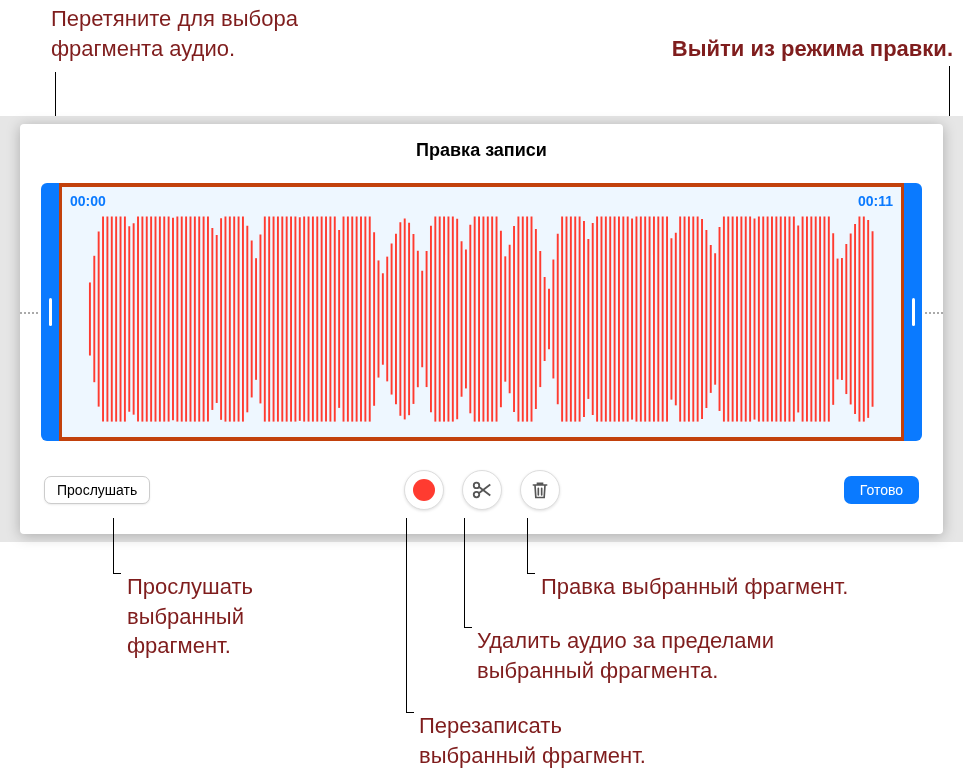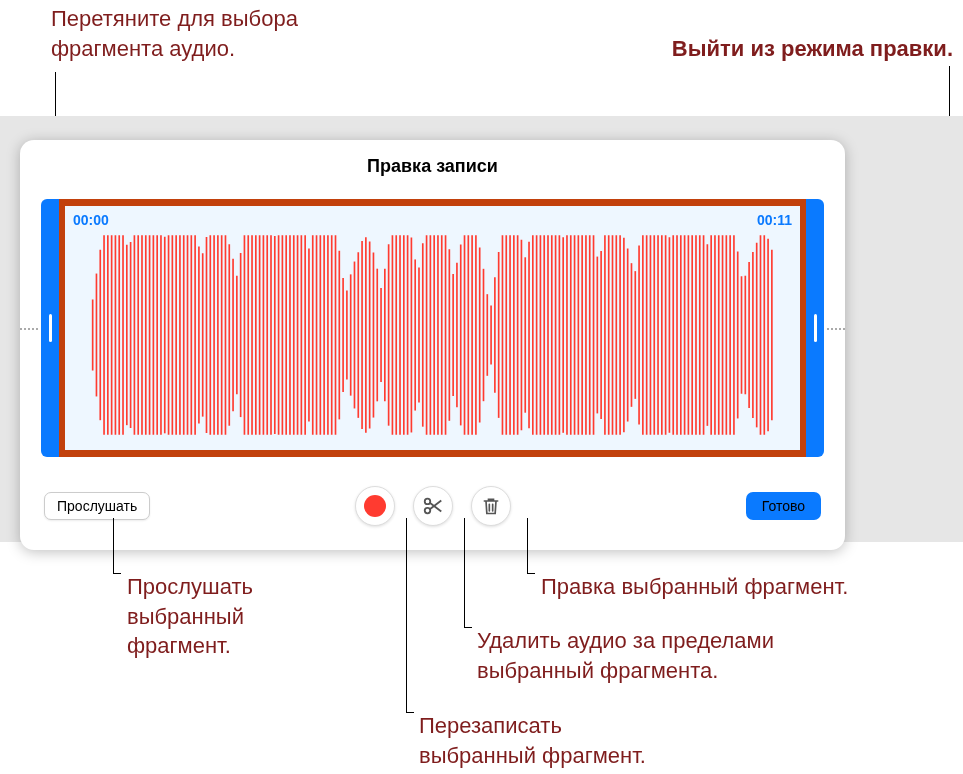--- a/index.html
+++ b/index.html
@@ -25,25 +25,25 @@
       position: absolute;
       left: 0;
       top: 116px;
       width: 963px;
       height: 426px;
       background: #e6e6e6;
     }
     .window {
       position: absolute;
       left: 20px;
-      top: 140px;
-      width: 825px;
+      top: 124px;
+      width: 923px;
       height: 410px;
       background: #fff;
-      border-radius: 14px;
+      border-radius: 4px;
       box-shadow: 0 2px 14px rgba(0,0,0,0.25);
       overflow: hidden;
     }
     .window-title {
       text-align: center;
       font-size: 18px;
       font-weight: 600;
       color: #000;
       padding: 16px 0 14px 0;
     }
@@ -51,21 +51,21 @@
       position: relative;
       margin: 8px 18px 0 18px;
       height: 258px;
     }
     .selection-box {
       position: absolute;
       left: 20px;
       right: 20px;
       top: 0;
       bottom: 0;
-      border: 7px solid #c2410c;
+      border: 4px solid #c2410c;
       background: #eef7ff;
     }
     .time-label {
       position: absolute;
       top: 6px;
       font-size: 14px;
       font-weight: 600;
       color: #0a7aff;
     }
     .time-start { left: 8px; }
@@ -144,21 +144,21 @@
     }
     .record-dot {
       width: 22px;
       height: 22px;
       border-radius: 50%;
       background: #ff3b30;
     }
     .btn-done {
       margin-left: auto;
       background: #0a7aff;
-      color: #000000;
+      color: #ffffff;
       border: none;
       border-radius: 7px;
       padding: 6px 16px;
       font-size: 14px;
       font-weight: 500;
       cursor: pointer;
     }
   </style>
 </head>
 <body>

